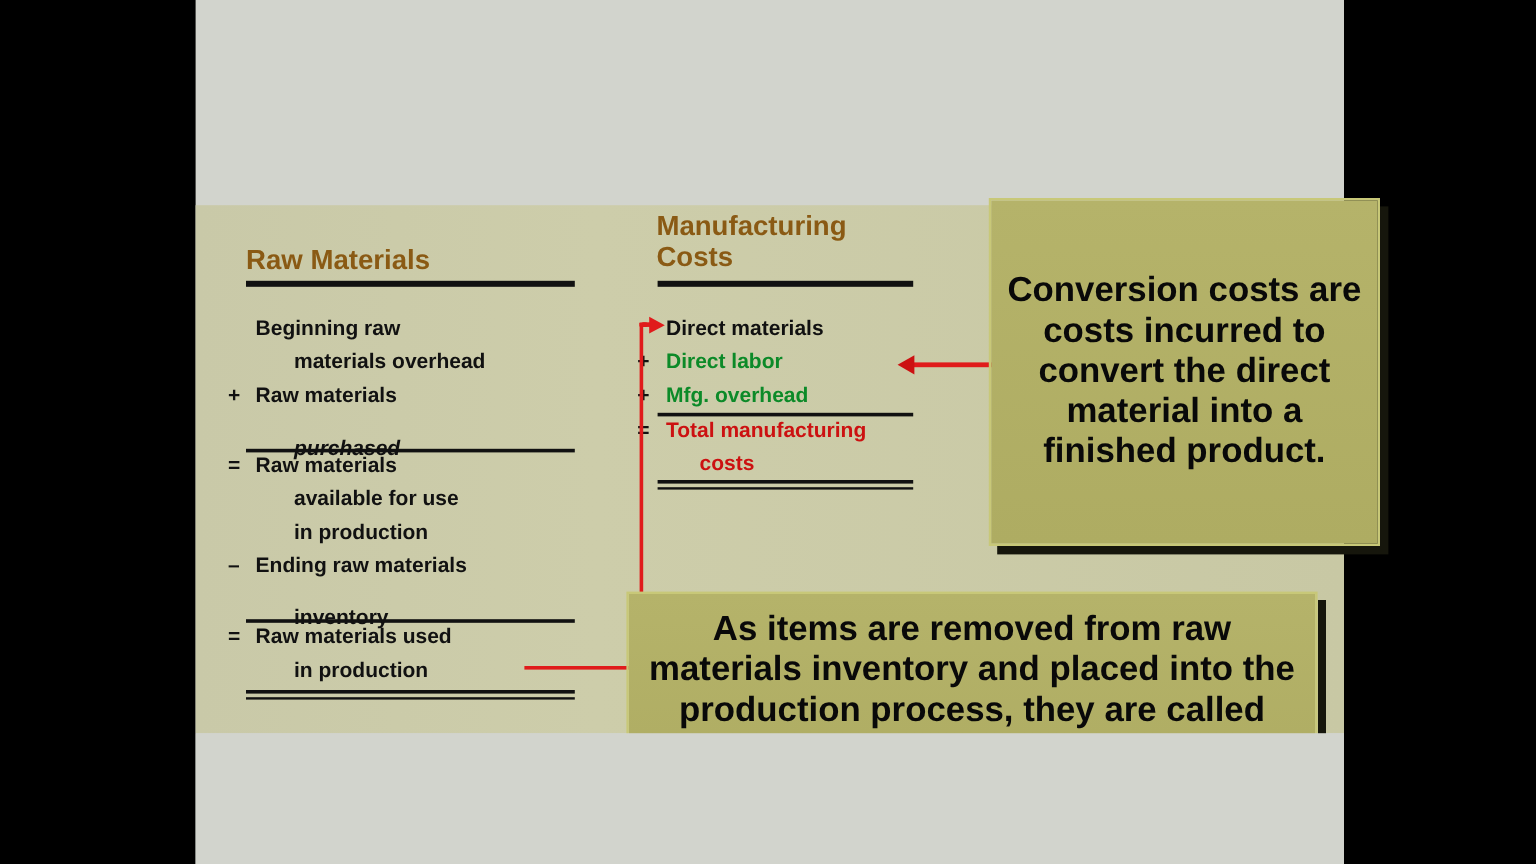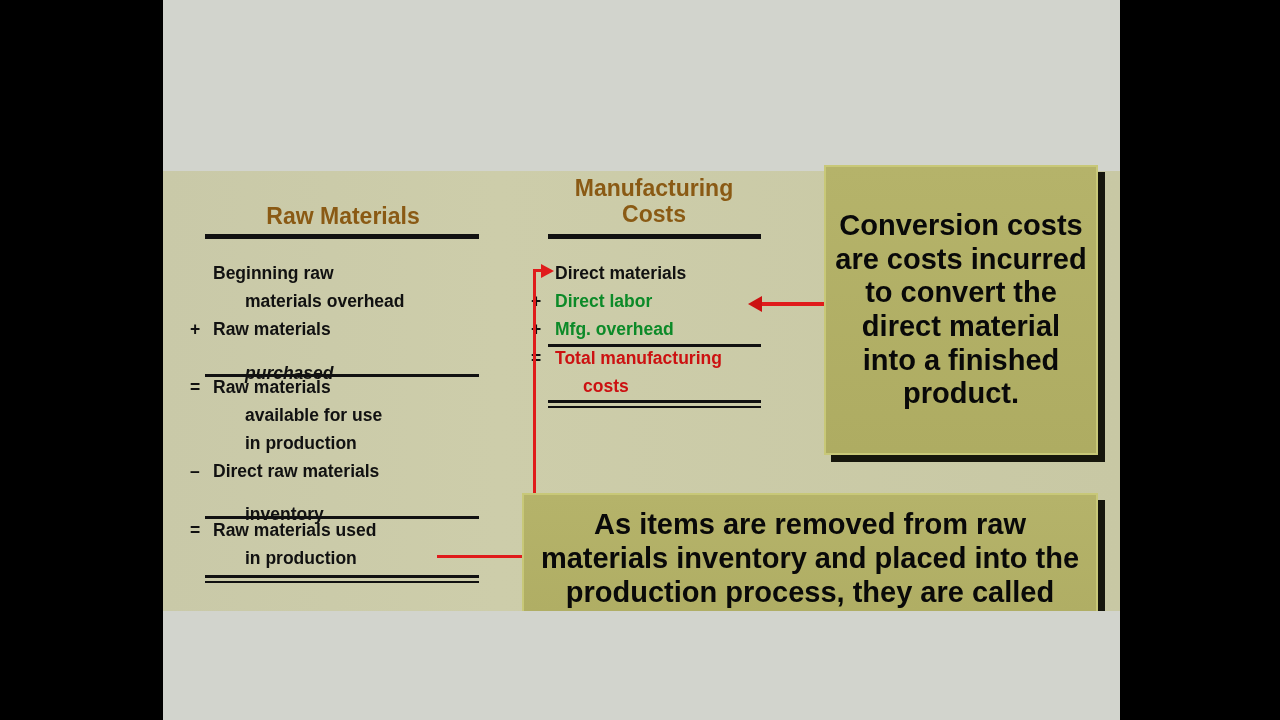--- a/index.html
+++ b/index.html
@@ -17,21 +17,21 @@
   #title{position:absolute;left:35px;top:42px;width:910px;text-align:center;
           font-size:41px;font-weight:bold;color:#c11414;letter-spacing:-.2px;white-space:nowrap;}
   #rule{position:absolute;left:35px;top:135px;width:876px;height:2px;background:#3f4a76;}
   #rule-block{position:absolute;left:717px;top:128px;width:194px;height:17px;background:#323c6e;}
 
   
   #panel{position:absolute;left:0;top:171px;width:957px;height:440px;
          background:linear-gradient(to right,#c9c9a8 0%,#cdcdaa 35%,#c8c8a4 100%);}
 
   
-  .col-head{position:absolute;text-align:center;font-size:23px;font-weight:bold;color:#8a5a14;
+  .col-head{position:absolute;font-size:23px;font-weight:bold;color:#8a5a14;
             line-height:1.12;}
   #rm-head{left:42px;top:33px;width:276px;}
   #mc-head{left:384px;top:5px;width:214px;}
   .head-rule{position:absolute;height:5px;background:#111;}
   #rm-rule{left:42px;top:63px;width:274px;}
   #mc-rule{left:385px;top:63px;width:213px;}
 
   
   .stmt{position:absolute;font-size:17.5px;font-weight:bold;color:#111;white-space:nowrap;}
   .op{position:absolute;font-size:17.5px;font-weight:bold;color:#111;}
@@ -44,21 +44,21 @@
   .redline{position:absolute;background:#e01b1b;}
   .arrow-r{position:absolute;width:0;height:0;border-top:7px solid transparent;
            border-bottom:7px solid transparent;border-left:13px solid #e01b1b;}
   .arrow-l{position:absolute;width:0;height:0;border-top:8px solid transparent;
            border-bottom:8px solid transparent;border-right:14px solid #cc1111;}
 
   
   .callout{position:absolute;background:linear-gradient(to bottom,#b5b36a,#aeac62);
            border:2px solid #c8c878;box-shadow:7px 7px 0 #16160c;
            color:#090909;font-weight:bold;text-align:center;line-height:1.16;}
-  #callout-conversion{left:661px;top:-6px;width:274px;height:290px;font-size:29px;
+  #callout-conversion{left:661px;top:-6px;width:326px;height:290px;font-size:29px;
            display:flex;align-items:center;justify-content:center;padding:0 8px;box-sizing:border-box;}
   #callout-directmat{left:359px;top:322px;width:576px;height:165px;font-size:29px;
            display:flex;align-items:center;justify-content:center;padding:0 14px;box-sizing:border-box;}
 
   
   #footer{position:absolute;left:0;top:611px;width:957px;height:109px;background:#d2d4cd;}
 </style>
 </head>
 <body>
 
@@ -74,21 +74,21 @@
     <div class="stmt" style="left:82px;top:120px;">materials overhead</div>
     <div class="op" style="left:27px;top:148px;">+</div>
     <div class="stmt" style="left:50px;top:148px;">Raw materials</div>
     <div class="stmt" style="left:82px;top:192px;font-style:italic;">purchased</div>
     <div class="uline" style="left:42px;top:203px;width:274px;"></div>
     <div class="op" style="left:27px;top:206px;">=</div>
     <div class="stmt" style="left:50px;top:206px;">Raw materials</div>
     <div class="stmt" style="left:82px;top:234px;">available for use</div>
     <div class="stmt" style="left:82px;top:262px;">in production</div>
     <div class="op" style="left:27px;top:290px;">–</div>
-    <div class="stmt" style="left:50px;top:290px;">Direct raw materials</div>
+    <div class="stmt" style="left:50px;top:290px;">Ending raw materials</div>
     <div class="stmt" style="left:82px;top:318px;margin-top:15px;">inventory</div>
     <div class="uline" style="left:42px;top:345px;width:274px;"></div>
     <div class="op" style="left:27px;top:349px;">=</div>
     <div class="stmt" style="left:50px;top:349px;text-align:center;">Raw materials used</div>
     <div class="stmt" style="left:82px;top:377px;">in production</div>
     <div class="uline" style="left:42px;top:404px;width:274px;"></div>
     <div class="uline" style="left:42px;top:410px;width:274px;height:2px;"></div>
 
     <div id="mc-head" class="col-head">
       <div>Manufacturing</div>

